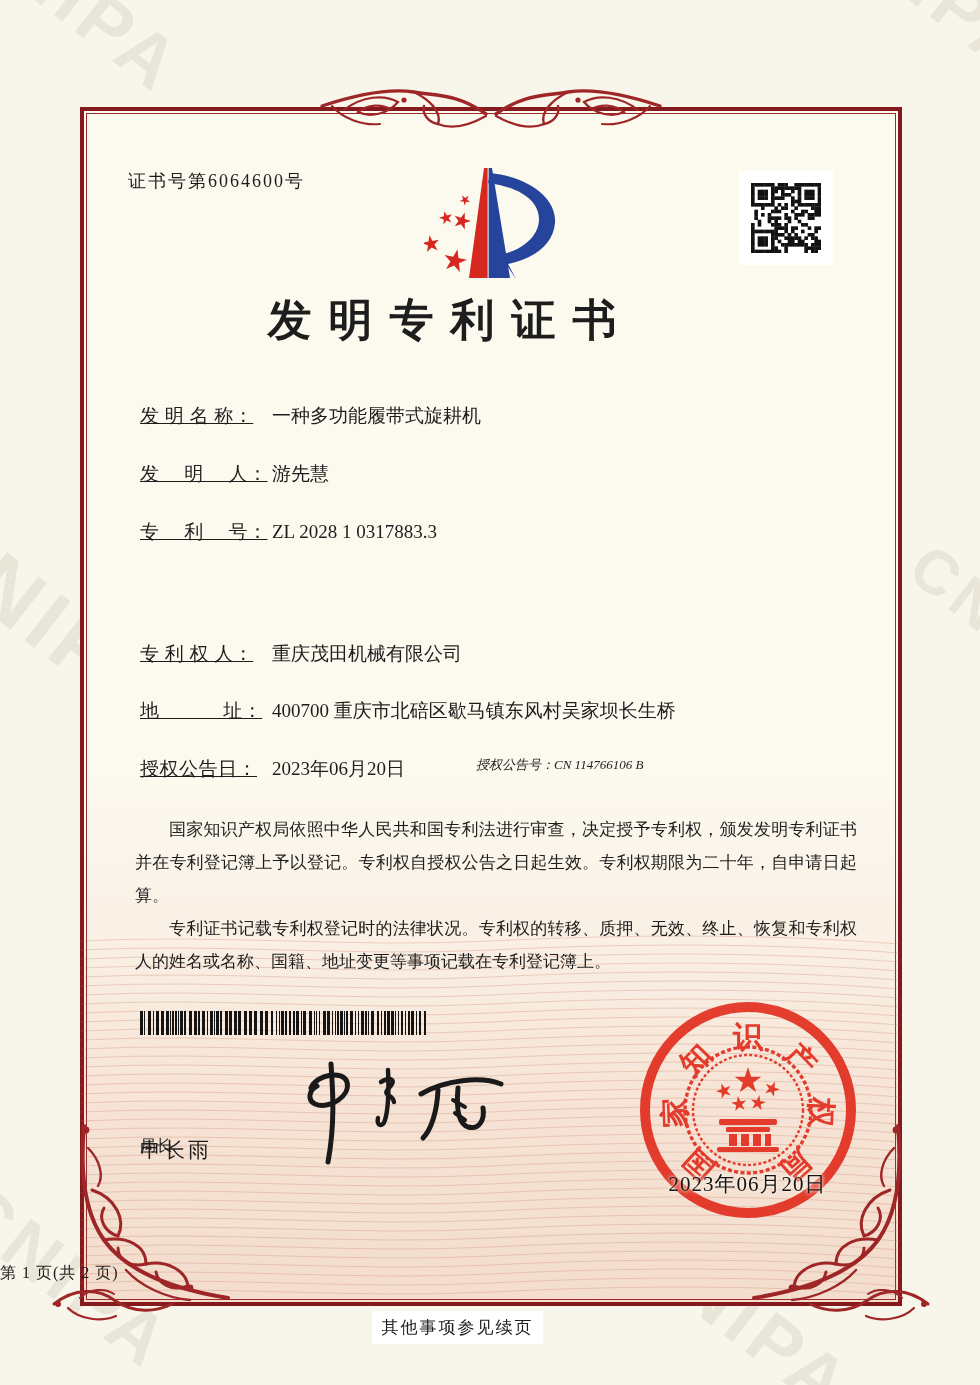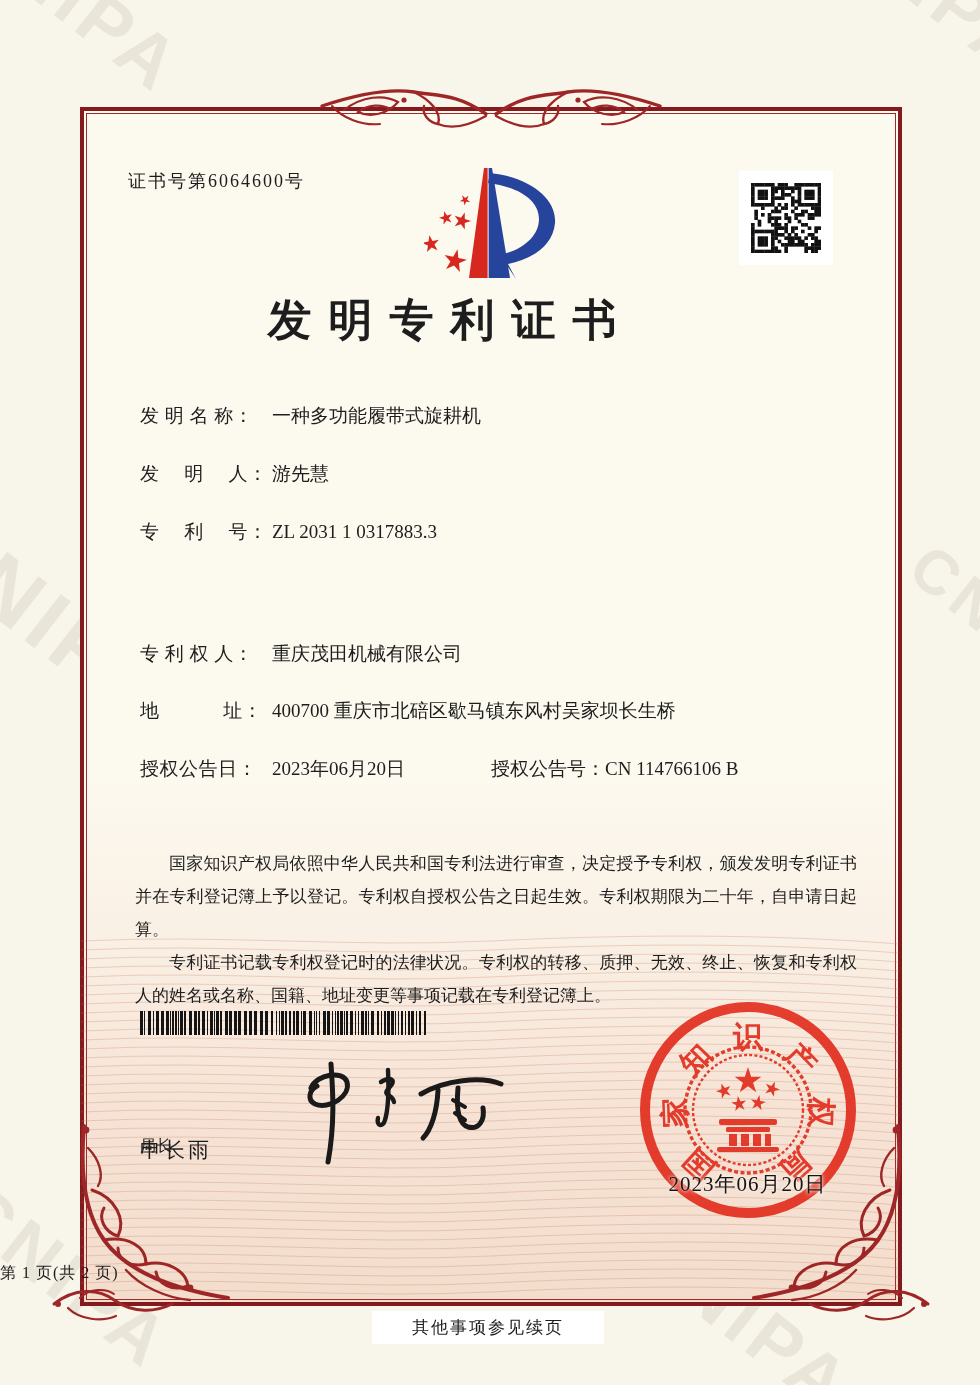--- a/index.html
+++ b/index.html
@@ -21,34 +21,34 @@
 
   
   .content{position:absolute;inset:0;z-index:5;color:#1d1d1d;padding-left:17px;}
   .cert-no{position:absolute;left:128px;top:169px;font-size:18px;letter-spacing:2px;}
   .logo{position:absolute;left:424px;top:166px;width:146px;height:124px;}
   .qr-patch{position:absolute;left:739px;top:171px;width:94px;height:94px;background:#ffffff;}
   .qr-patch svg{position:absolute;left:12px;top:12px;}
   .doc-title{position:absolute;left:0;top:291px;width:884px;text-align:center;font-size:44px;font-weight:700;
              letter-spacing:17px;padding-left:17px;box-sizing:border-box;}
   .field{position:absolute;left:140px;font-size:19px;white-space:nowrap;}
-  .field .lbl{display:inline-block;width:120px;letter-spacing:0.5px;}
+  .field .lbl{display:inline-block;width:120px;letter-spacing:0.5px;text-decoration:underline;}
   .field .val{margin-left:12px;}
-  .field2{position:absolute;left:491px;font-size:19px;white-space:nowrap;}
-  .paras{position:absolute;left:135px;top:847px;width:722px;font-size:17px;line-height:33px;text-align:justify;}
+  .field2{position:absolute;left:476px;font-size:13px;white-space:nowrap;font-style:italic;}
+  .paras{position:absolute;left:135px;top:813px;width:722px;font-size:17px;line-height:33px;text-align:justify;}
   .paras p{margin:0;text-indent:2em;}
   .barcode{position:absolute;left:140px;top:1011px;}
   .sign-title{position:absolute;left:140px;top:1092px;font-family:"Liberation Sans","DejaVu Sans",sans-serif;font-size:16px;margin-top:44px;}
   .sign-name{position:absolute;left:140px;top:1136px;font-family:"Liberation Sans","DejaVu Sans",sans-serif;font-size:21px;letter-spacing:3px;text-align:right;}
   .signature{position:absolute;left:295px;top:1058px;}
   .seal{position:absolute;left:633px;top:995px;width:230px;height:230px;}
   .seal-date{position:absolute;left:655px;top:1170px;width:185px;text-align:center;font-size:21px;color:#151515;
              letter-spacing:1px;text-shadow:0 0 5px #fdf3ea,0 0 3px #fdf3ea;z-index:6;}
   .page-num{position:absolute;left:0;top:1263px;width:980px;font-size:16px;letter-spacing:1px;}
-  .cont-note{position:absolute;left:372px;top:1311px;width:232px;height:33px;background:#ffffff;
+  .cont-note{position:absolute;left:372px;top:1311px;width:171px;height:33px;background:#ffffff;
              display:flex;align-items:center;justify-content:center;font-size:17px;letter-spacing:2px;}
 </style>
 </head>
 <body>
 
 <div class="page">
 
   <span class="wm" style="left:-55px;top:-45px;font-size:74px">CNIPA</span>
   <span class="wm" style="left:800px;top:-60px;font-size:74px">CNIPA</span>
   <span class="wm" style="left:575px;top:398px;font-size:56px">CNIPA</span>
@@ -430,21 +430,21 @@
 
     <div class="doc-title">发明专利证书</div>
 
     <div class="field" style="top:403px">
       <span class="lbl">发 明 名 称：</span><span class="val">一种多功能履带式旋耕机</span>
     </div>
     <div class="field" style="top:461px">
       <span class="lbl">发　 明　 人：</span><span class="val">游先慧</span>
     </div>
     <div class="field" style="top:519px">
-      <span class="lbl">专　 利　 号：</span><span class="val">ZL 2031 1 0317883.3</span>
+      <span class="lbl">专　 利　 号：</span><span class="val">ZL 2028 1 0317883.3</span>
     </div>
     <div class="field" style="top:641px">
       <span class="lbl">专 利 权 人：</span><span class="val">重庆茂田机械有限公司</span>
     </div>
     <div class="field" style="top:698px">
       <span class="lbl">地　　　 址：</span><span class="val">400700 重庆市北碚区歇马镇东风村吴家坝长生桥</span>
     </div>
     <div class="field" style="top:756px">
       <span class="lbl">授权公告日：</span><span class="val">2023年06月20日</span>
     </div>

